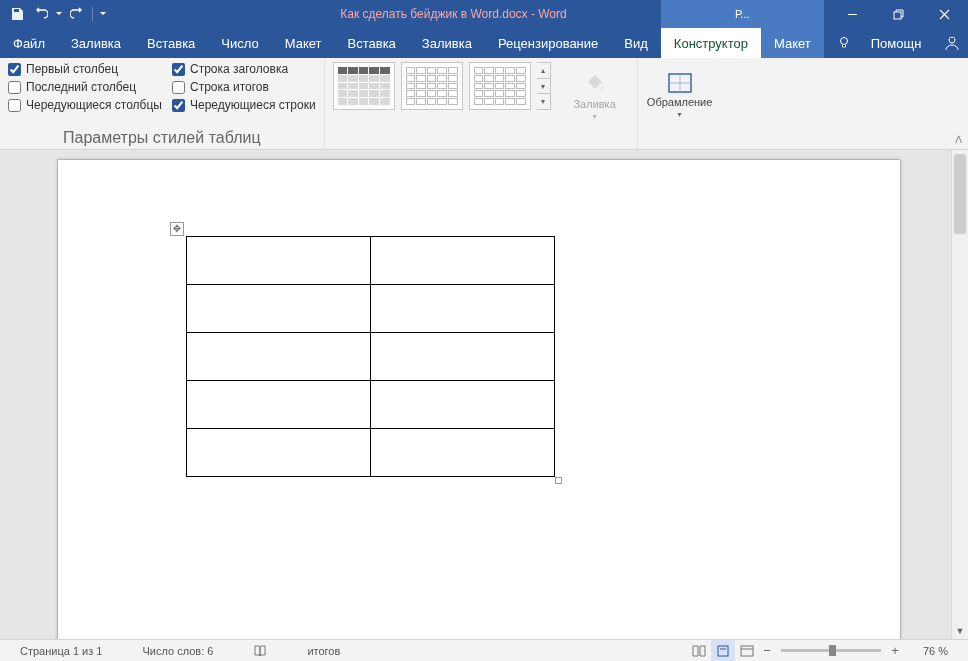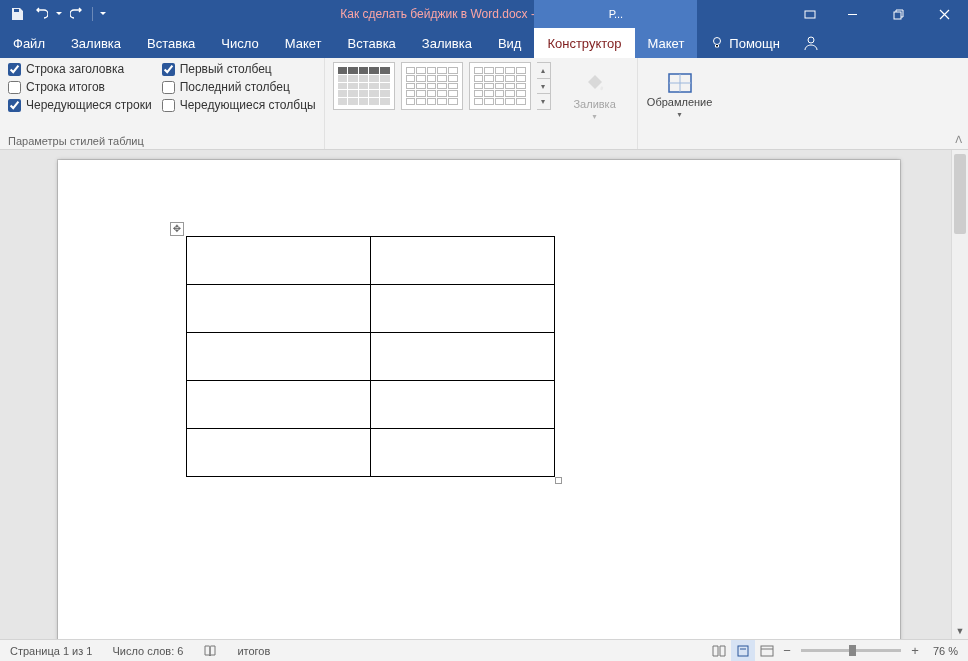--- a/index.html
+++ b/index.html
@@ -14,30 +14,30 @@
   .title-right { display:flex; gap:2px; padding-right:2px; }
   .title-btn { width:44px; height:28px; display:flex; align-items:center; justify-content:center; cursor:pointer; }
   .title-mini { width:36px; }
 
   
   .tabs { height: 30px; background: #2b579a; display: flex; align-items: stretch; color: #fff; font-size: 13px; }
   .tab { padding: 0 13px; display:flex; align-items:center; cursor:pointer; position: relative; }
   .tab.file { background: #2b579a; font-weight:400; }
   .tab.active { background: #fff; color:#2b579a; }
   .tab.contextual { background:#4a7ac2; }
-  .tab.contextual.active { background:#fff; color:#7f1d1d; }
+  .tab.contextual.active { background:#fff; color:#14532d; }
   .tabs .spacer { flex: 1; }
   .contextual-header { position:absolute; top:-28px; left:0; right:0; text-align:center; font-size:11px; color:#fff; background:#4a7ac2; height:28px; line-height:28px; overflow:hidden; }
   .tool-tabs-wrap { display:flex; position:relative; }
 
   
   .ribbon { height: 92px; background: #f3f3f3; border-bottom:1px solid #d4d4d4; display:flex; position:relative; }
   .group { padding: 4px 8px 2px 8px; display:flex; flex-direction:column; border-right:1px solid #e1e1e1; }
   .group-content { flex:1; display:flex; gap:10px; align-items:flex-start;}
-  .group-label { text-align:left; font-size:11px; color:#666; padding-top:2px; }
+  .group-label { text-align:center; font-size:16px; color:#666; padding-top:2px; }
   .chk-col { display:flex; flex-direction:column; gap:4px; font-size:12px; color:#333; }
   .chk { display:flex; align-items:center; gap:5px; cursor:pointer; }
   .chk input { width:13px; height:13px; accent-color:#2b579a; cursor:pointer;}
   .styles-gallery { display:flex; gap:6px; align-items:center; }
   .style-item { width:62px; height:48px; border:1px solid #c5c5c5; background:#fff; cursor:pointer; padding:4px; }
   .mini-table { width:100%; height:100%; display:grid; grid-template-columns:repeat(5,1fr); grid-template-rows:repeat(5,1fr); gap:1px; }
   .mini-table div { background:#d8d8d8; }
   .mini-table.header-row div:nth-child(-n+5){ background:#666; }
   .mini-table.outline div { background:#fff; border:1px solid #bbb; }
   .gallery-more { width:14px; height:48px; border:1px solid #c5c5c5; border-left:none; display:flex; flex-direction:column; cursor:pointer;}
@@ -57,21 +57,21 @@
   .page { position:absolute; left:58px; top:10px; width:842px; height:650px; background:#fff; box-shadow: 0 0 4px rgba(0,0,0,.25), 0 0 0 1px #c8c8c8; }
 
   .doc-table-wrap { position:absolute; left:128px; top:76px; }
   .table-anchor { position:absolute; left:-16px; top:-14px; width:14px; height:14px; border:1px solid #999; background:#fff; font-size:10px; line-height:12px; text-align:center; color:#666; cursor:move;}
   .doc-table { border-collapse:collapse; }
   .doc-table td { border:1px solid #000; width:184px; height:48px; }
   .resize-handle { position:absolute; right:-7px; bottom:-7px; width:7px; height:7px; border:1px solid #999; background:#fff; cursor:nwse-resize;}
 
   
   .statusbar { position:absolute; left:0; right:0; bottom:0; height:22px; background:#f3f3f3; border-top:1px solid #d4d4d4; display:flex; align-items:center; font-size:11px; color:#555; }
-  .status-item { padding:0 10px; height:100%; display:flex; align-items:center; gap:5px; cursor:pointer;}
+  .status-item { padding:0 20px; height:100%; display:flex; align-items:center; gap:5px; cursor:pointer;}
   .statusbar .spacer { flex:1; }
   .view-btn { width:24px; height:100%; display:flex; align-items:center; justify-content:center; cursor:pointer;}
   .zoom-slider { width:100px; height:3px; background:#c0c0c0; position:relative; margin:0 6px;}
   .zoom-slider .knob { position:absolute; left:48px; top:-4px; width:7px; height:11px; background:#888; }
   .zoom-btn { width:16px; text-align:center; cursor:pointer; font-size:13px; color:#666;}
 
   svg { display:block; }
 </style>
 </head>
 <body>
@@ -134,27 +134,28 @@
 </div>
 
 <div class="tabs">
   <div class="tab file">Файл</div>
   <div class="tab">Заливка</div>
   <div class="tab">Вставка</div>
   <div class="tab">Число</div>
   <div class="tab">Макет</div>
   <div class="tab">Вставка</div>
   <div class="tab">Заливка</div>
+  <div class="tab">Рецензирование</div>
   <div class="tab">Вид</div>
   <div class="tool-tabs-wrap">
     <div class="contextual-header">Р...</div>
     <div class="tab contextual active">Конструктор</div>
     <div class="tab contextual">Макет</div>
   </div>
-  <div class="tab" style="gap:5px;">
+  <div class="tab" style="gap:20px;">
     <svg width="14" height="14" viewBox="0 0 14 14">
         <circle cx="7" cy="5" r="3.5" fill="none" stroke="#fff"></circle>
         <path stroke="#fff" d="M5.5 9v2h3V9"></path>
       </svg>
     <span>Помощн</span>
   </div>
   <div class="tab" style="padding:0 10px">
     <svg width="16" height="16" viewBox="0 0 16 16">
         <circle cx="8" cy="5" r="3" fill="none" stroke="#fff"></circle>
         <path fill="none" stroke="#fff" d="M2 15c0-3 3-5 6-5s6 2 6 5"></path>
@@ -162,43 +163,43 @@
   </div>
   <div class="spacer"></div>
 </div>
 
 <div class="ribbon">
   <div class="group">
     <div class="group-content">
       <div class="chk-col">
         <label class="chk">
             <input type="checkbox" checked="" style="">
+            <span>Первый столбец</span>
+          </label>
+        <label class="chk">
+            <input type="checkbox" style="">
+            <span>Последний столбец</span>
+          </label>
+        <label class="chk">
+            <input type="checkbox" style="">
+            <span>Чередующиеся столбцы</span>
+          </label>
+      </div>
+      <div class="chk-col">
+        <label class="chk">
+            <input type="checkbox" checked="" style="">
             <span>Строка заголовка</span>
           </label>
         <label class="chk">
             <input type="checkbox" style="">
             <span>Строка итогов</span>
           </label>
         <label class="chk">
             <input type="checkbox" checked="" style="">
             <span>Чередующиеся строки</span>
-          </label>
-      </div>
-      <div class="chk-col">
-        <label class="chk">
-            <input type="checkbox" checked="" style="">
-            <span>Первый столбец</span>
-          </label>
-        <label class="chk">
-            <input type="checkbox" style="">
-            <span>Последний столбец</span>
-          </label>
-        <label class="chk">
-            <input type="checkbox" style="">
-            <span>Чередующиеся столбцы</span>
           </label>
       </div>
     </div>
     <div class="group-label">Параметры стилей таблиц</div>
   </div>
 
   <div class="group">
     <div class="group-content">
       <div class="styles-gallery">
         <div class="style-item">

